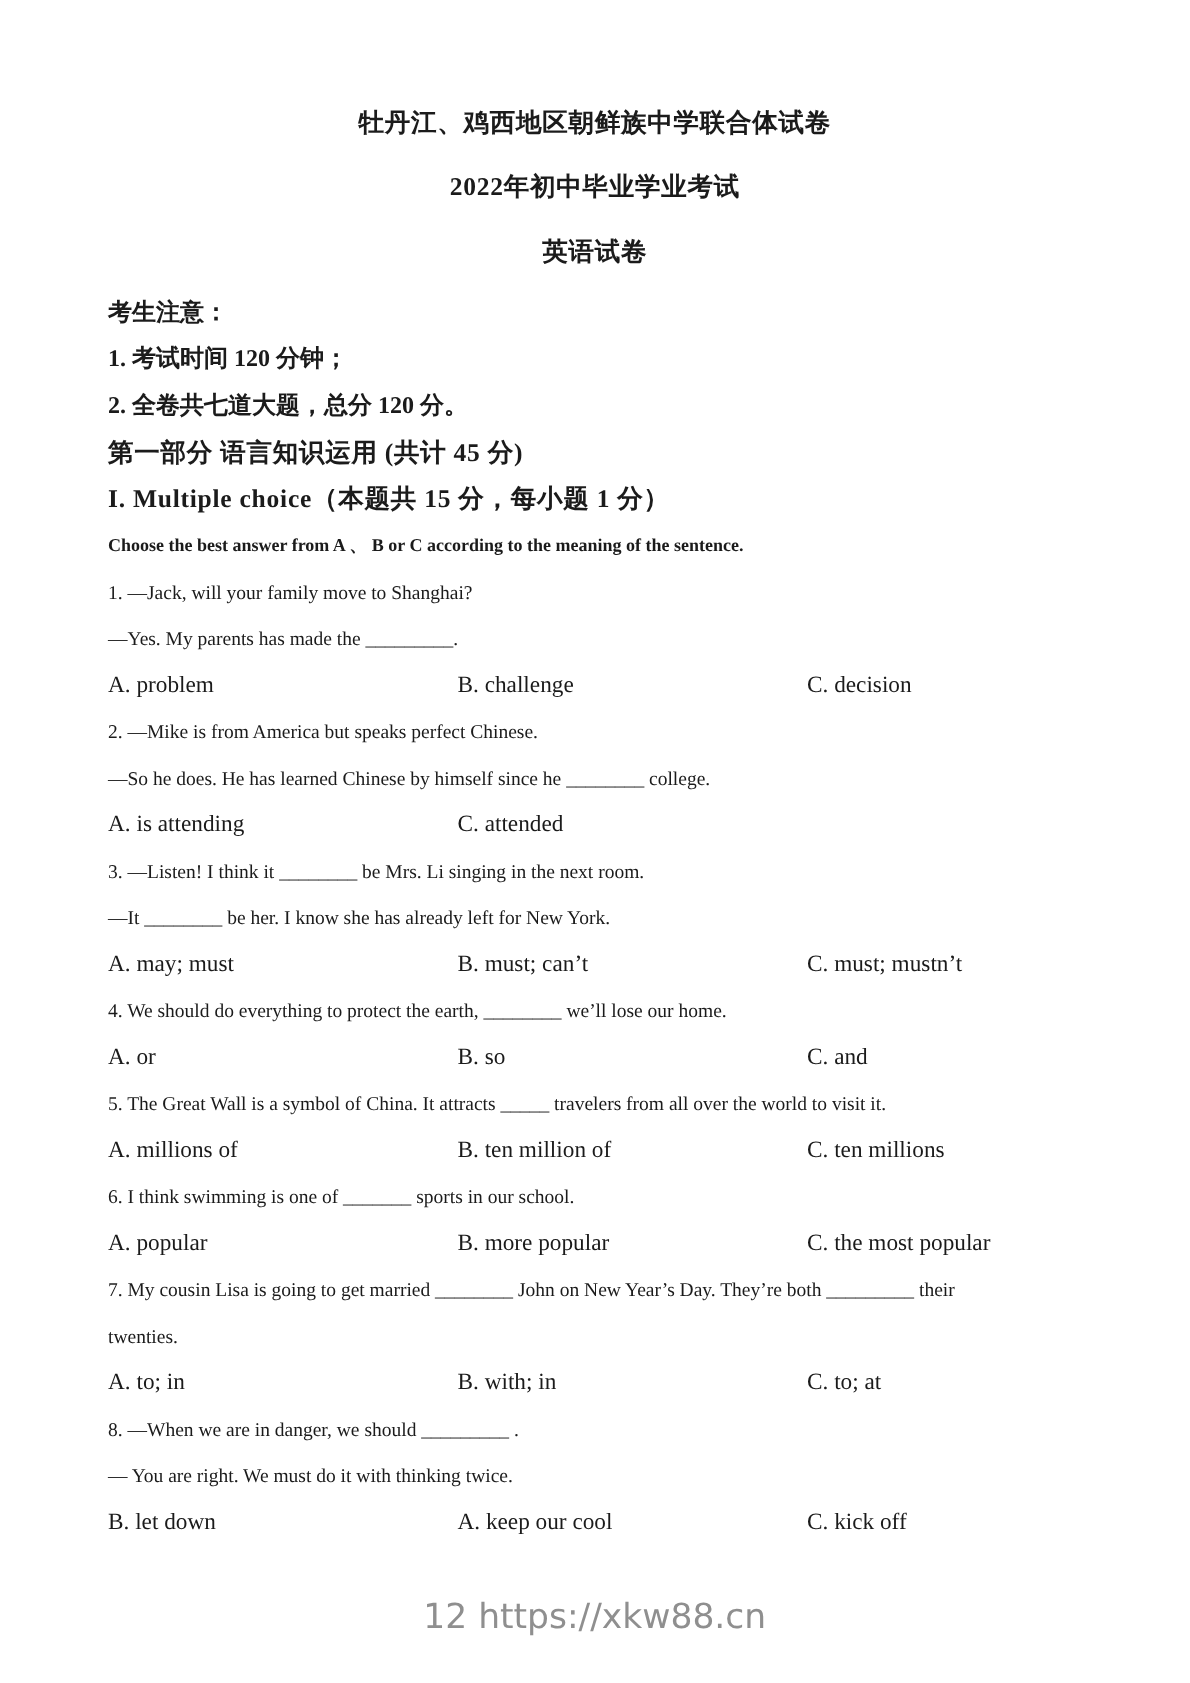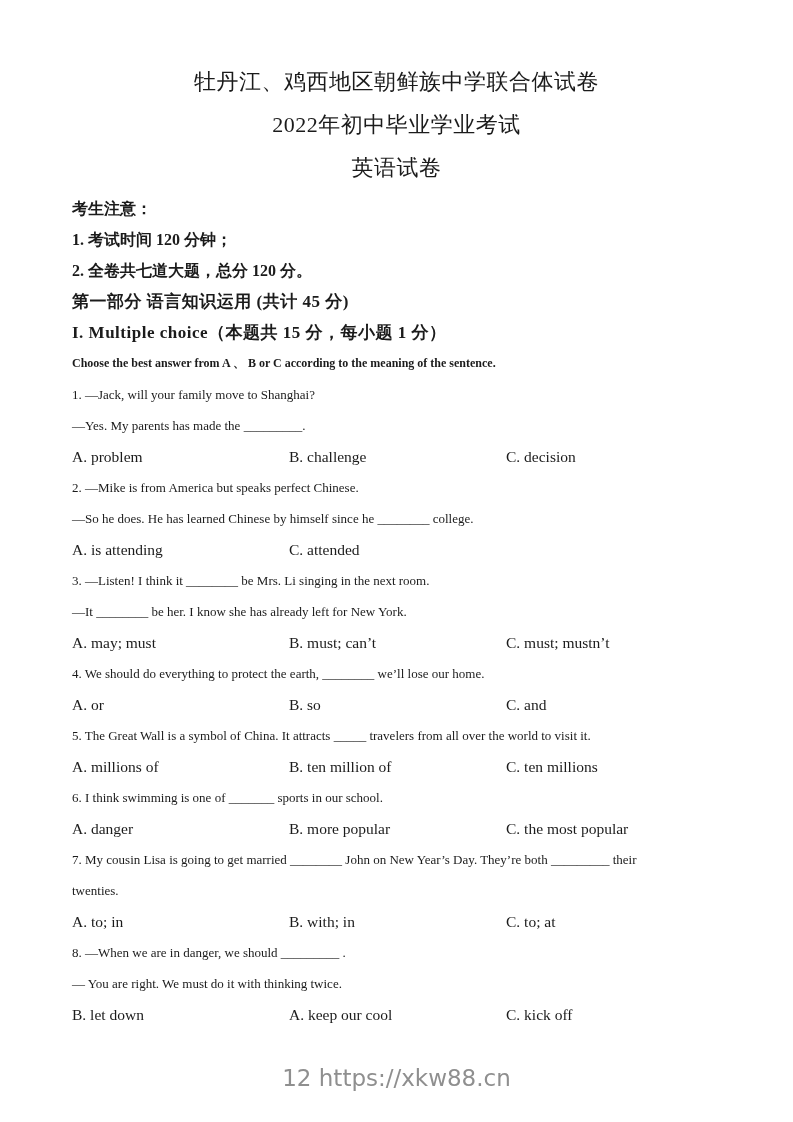--- a/index.html
+++ b/index.html
@@ -9,42 +9,43 @@
     width: 793px;
     height: 1122px;
     margin: 0 auto;
     background: #ffffff;
     color: #1b1b1b;
     font-family: "Liberation Serif", "DejaVu Serif", serif;
     overflow: hidden;
   }
   .header { padding-top: 60px; text-align: center; }
   .title {
-    font-weight: normal;
-    font-size: 22px;
+    font-weight: bold;
+    font-size: 17px;
     line-height: 43px;
     letter-spacing: 0.5px;
   }
   .content { padding: 4px 56px 0 72px; }
   .line {
     font-size: 13px;
     line-height: 31px;
     height: 31px;
     white-space: nowrap;
   }
   .cn { font-size: 16px; }
   .bold { font-weight: bold; }
   .center { text-align: left; }
   .part-heading { font-size: 17px; letter-spacing: 0.5px; }
   .options {
     display: grid;
     grid-template-columns: 217px 217px 1fr;
     font-size: 15.5px;
     line-height: 31px;
     height: 31px;
+    gap: 16px;
   }
   .footer {
     position: absolute;
     top: 1066px;
     left: 0;
     width: 100%;
     text-align: center;
     color: #8f8f8f;
     font-family: "DejaVu Sans", "Liberation Sans", sans-serif;
     font-size: 23px;
@@ -116,21 +117,21 @@
       <div class="options">
         <span>A. millions of</span>
         <span>B. ten million of</span>
         <span>C. ten millions</span>
       </div>
     </div>
 
     <div>
       <div class="line">6. I think swimming is one of _______ sports in our school.</div>
       <div class="options">
-        <span>A. danger</span>
+        <span>A. popular</span>
         <span>B. more popular</span>
         <span>C. the most popular</span>
       </div>
     </div>
 
     <div>
       <div class="line">7. My cousin Lisa is going to get married ________ John on New Year’s Day. They’re both _________ their</div>
       <div class="line">twenties.</div>
       <div class="options">
         <span>A. to; in</span>

